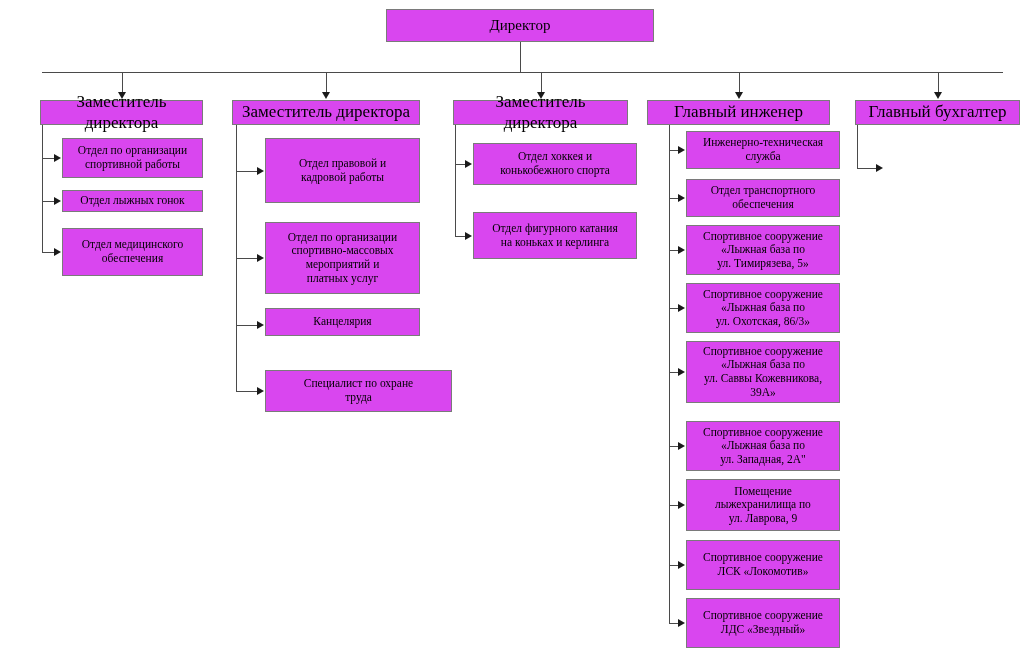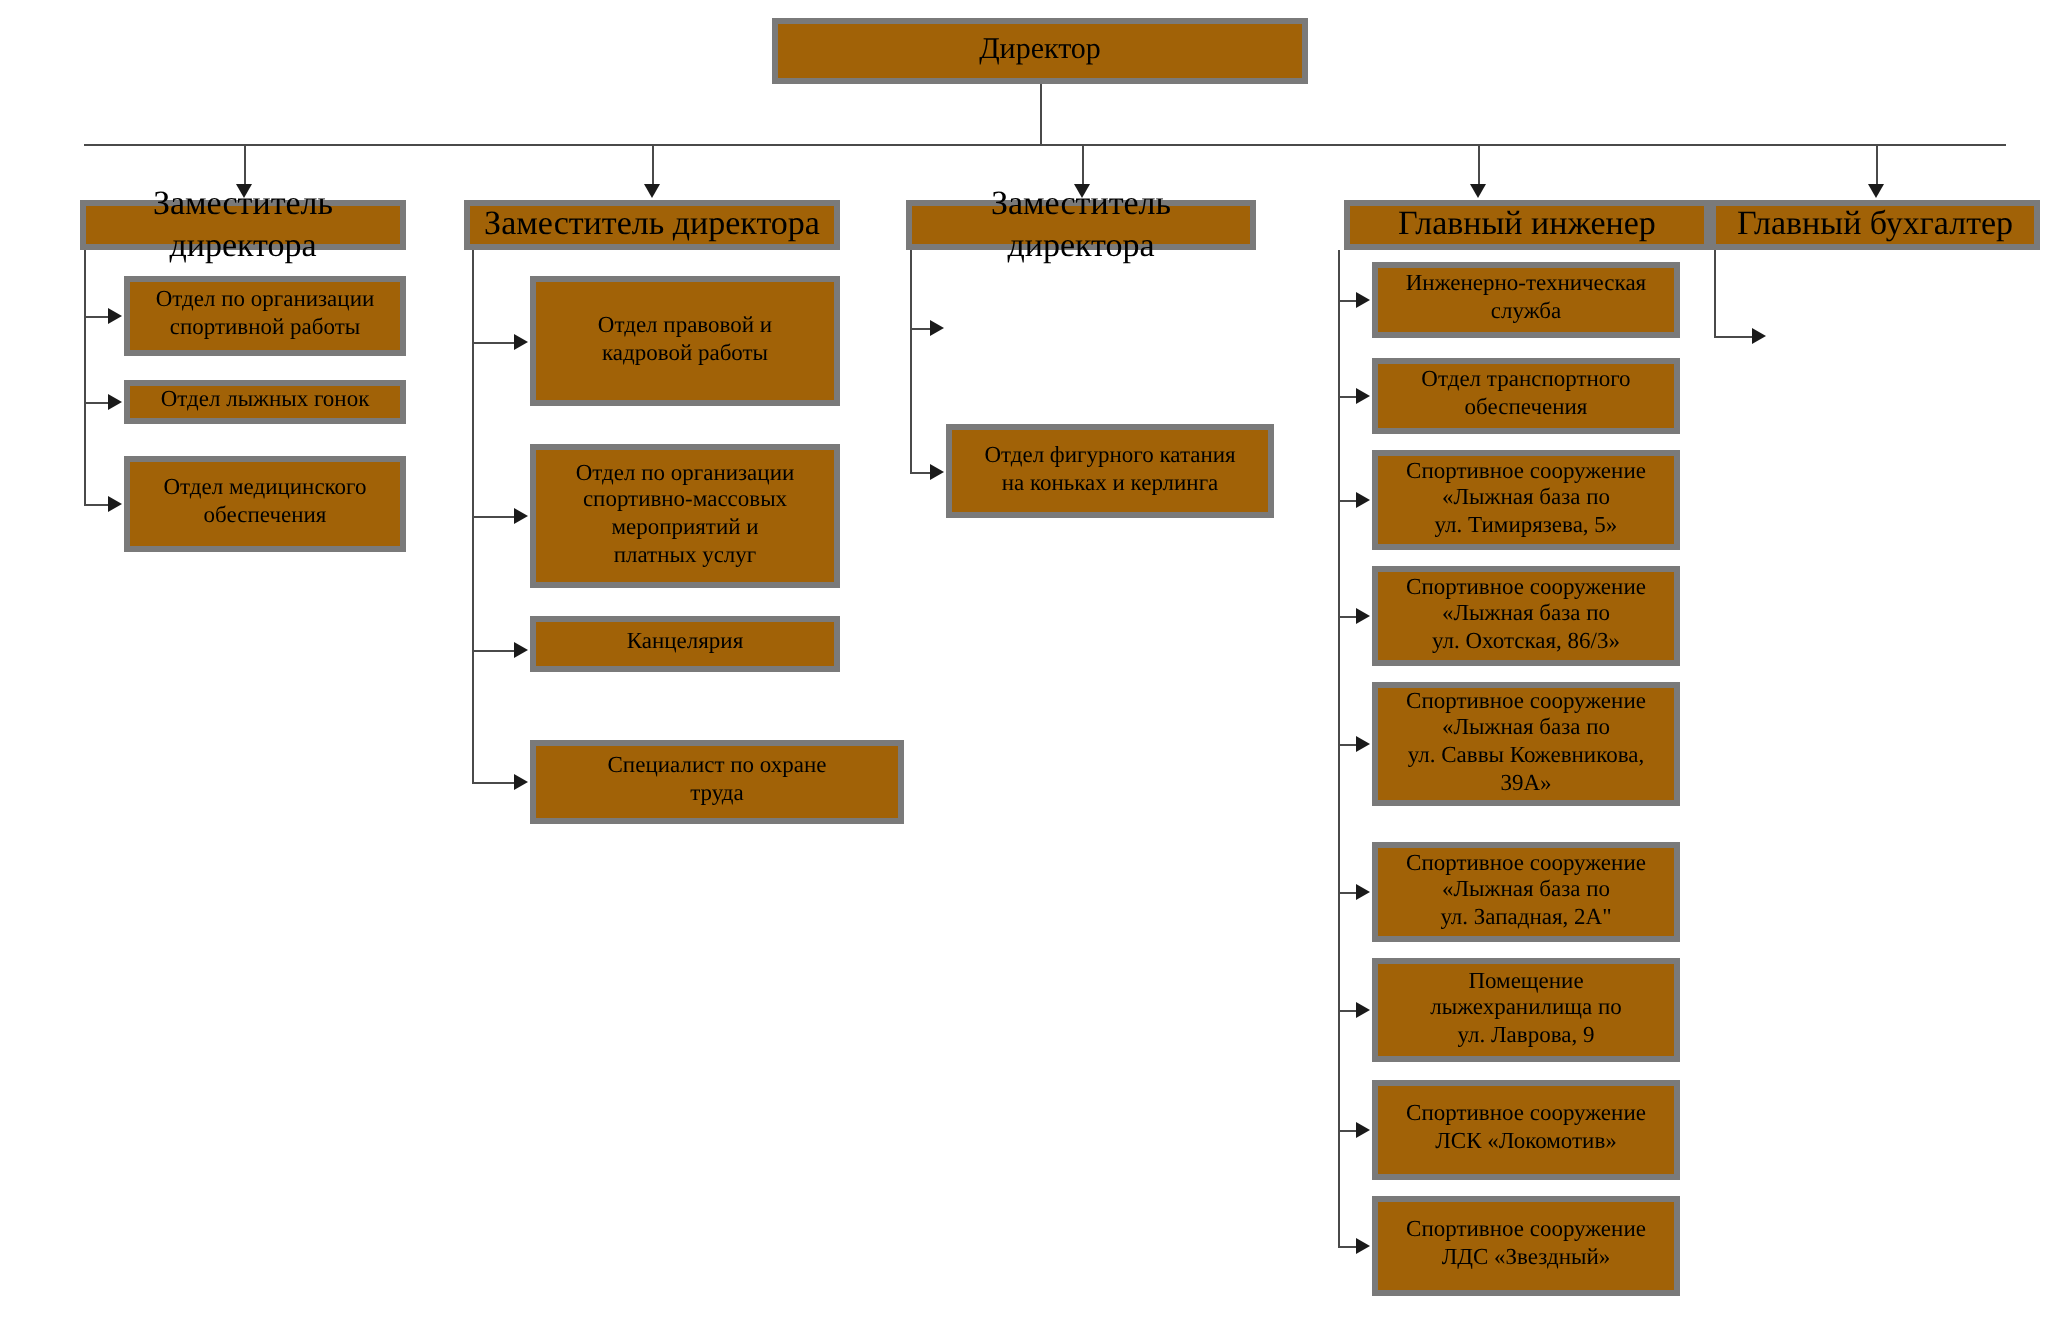--- a/index.html
+++ b/index.html
@@ -15,22 +15,22 @@
   #chart-root {
     position: relative;
     width: 1024px;
     height: 667px;
     background: #ffffff;
     overflow: hidden;
   }
   .node {
     position: absolute;
     box-sizing: border-box;
-    border: 3px solid #0f172a;
-    background: #a16207;
+    border: 1px solid #0f172a;
+    background: #d946ef;
     display: flex;
     align-items: center;
     justify-content: flex-start;
     text-align: center;
     line-height: 1.18;
     padding: 2px 4px;
   }
   .node-label {
     display: block;
     width: 100%;
@@ -132,29 +132,33 @@
 труда</span>
     </div>
     <div class="line line-v" style="left: 541px; top: 72px; height: 21px; background: rgb(74, 74, 74);"></div>
     <div class="arrow-down" style="left: 537px; top: 92px; border-top-color: rgb(26, 26, 26);"></div>
     <div class="node level1-node" style="left: 453px; top: 100px; width: 175px; height: 25px; border-color: rgb(122, 122, 122);">
       <span class="node-label">Заместитель директора</span>
     </div>
     <div class="line line-v" style="left: 455px; top: 125px; height: 111px; background: rgb(74, 74, 74);"></div>
     <div class="line line-h" style="left: 455px; top: 164px; width: 11px; background: rgb(74, 74, 74);"></div>
     <div class="arrow-right" style="left: 465px; top: 160px; border-left-color: rgb(26, 26, 26);"></div>
+    <div class="node leaf-node" style="left: 473px; top: 143px; width: 164px; height: 42px; border-color: rgb(122, 122, 122);">
+      <span class="node-label">Отдел хоккея и
+конькобежного спорта</span>
+    </div>
     <div class="line line-h" style="left: 455px; top: 236px; width: 11px; background: rgb(74, 74, 74);"></div>
     <div class="arrow-right" style="left: 465px; top: 232px; border-left-color: rgb(26, 26, 26);"></div>
     <div class="node leaf-node" style="left: 473px; top: 212px; width: 164px; height: 47px; border-color: rgb(122, 122, 122);">
       <span class="node-label">Отдел фигурного катания
 на коньках и керлинга</span>
     </div>
     <div class="line line-v" style="left: 739px; top: 72px; height: 21px; background: rgb(74, 74, 74);"></div>
     <div class="arrow-down" style="left: 735px; top: 92px; border-top-color: rgb(26, 26, 26);"></div>
-    <div class="node level1-node" style="left: 647px; top: 100px; width: 183px; height: 25px; border-color: rgb(122, 122, 122); margin-left: 25px;">
+    <div class="node level1-node" style="left: 647px; top: 100px; width: 183px; height: 25px; border-color: rgb(122, 122, 122);">
       <span class="node-label">Главный инженер</span>
     </div>
     <div class="line line-v" style="left: 669px; top: 125px; height: 498px; background: rgb(74, 74, 74);"></div>
     <div class="line line-h" style="left: 669px; top: 150px; width: 10px; background: rgb(74, 74, 74);"></div>
     <div class="arrow-right" style="left: 678px; top: 146px; border-left-color: rgb(26, 26, 26);"></div>
     <div class="node leaf-node" style="left: 686px; top: 131px; width: 154px; height: 38px; border-color: rgb(122, 122, 122);">
       <span class="node-label">Инженерно-техническая
 служба</span>
     </div>
     <div class="line line-h" style="left: 669px; top: 198px; width: 10px; background: rgb(74, 74, 74);"></div>

